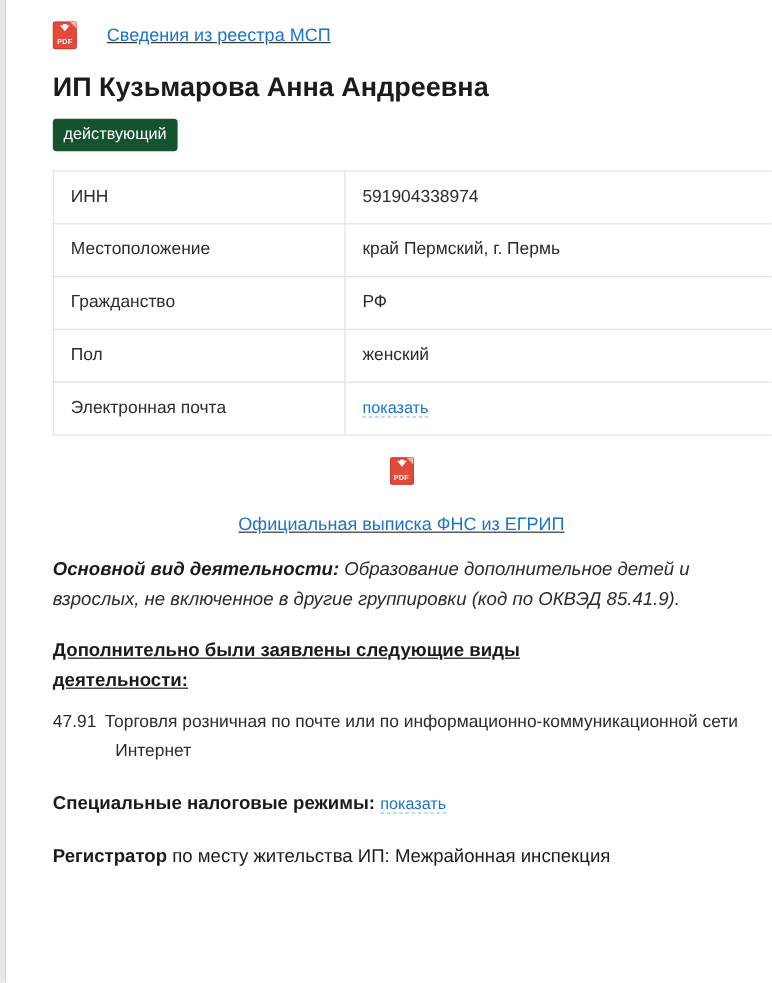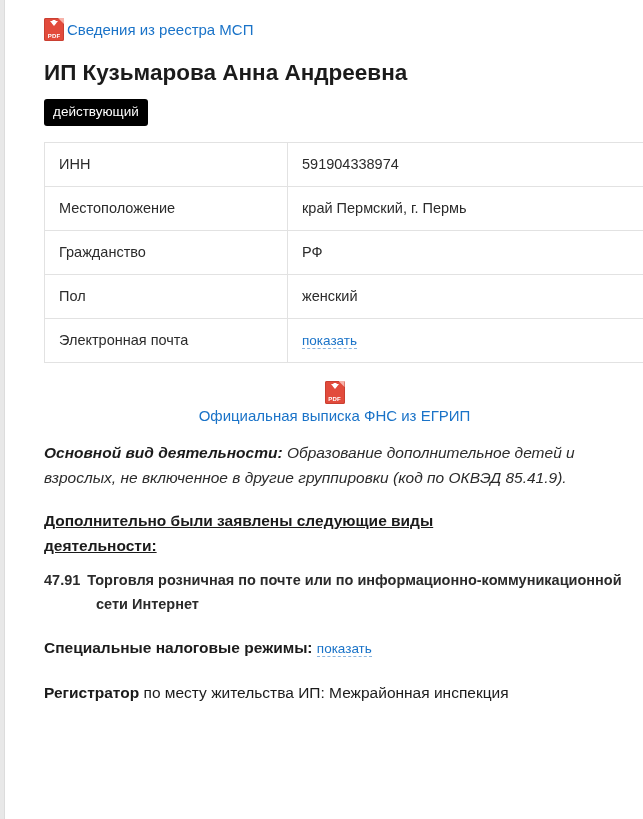--- a/index.html
+++ b/index.html
@@ -26,22 +26,23 @@
   }
   .page {
     padding: 14px 18px 0 44px;
     box-sizing: border-box;
   }
 
   
   .doc-link-row {
     display: flex;
     align-items: center;
-    gap: 3px;
+    gap: 25px;
     margin: 4px 0 0 0;
+    text-decoration: underline;
   }
   .pdf-icon {
     width: 20px;
     height: 23px;
     position: relative;
     background: #e24b3c;
     border-radius: 2px;
     flex: 0 0 auto;
     box-shadow: inset 0 0 0 1px #c93f31;
   }
@@ -94,21 +95,21 @@
     font-size: 22.5px;
     line-height: 28px;
     font-weight: bold;
     color: #1b1b1b;
     margin: 18px 0 0 0;
   }
 
   .status-badge {
     display: inline-block;
     margin: 12px 0 0 0;
-    background: #000000;
+    background: #14532d;
     color: #ffffff;
     font-size: 13.5px;
     line-height: 16px;
     padding: 5px 9px 6px 9px;
     border-radius: 3px;
     font-weight: normal;
   }
 
   
   table.info {
@@ -159,21 +160,20 @@
     padding: 0;
     list-style: none;
   }
   .okved-item {
     font-size: 14.5px;
     line-height: 24px;
     color: #2b2b2b;
     padding-left: 52px;
     text-indent: -52px;
     max-width: 540px;
-    font-weight: bold;
   }
   .okved-code { margin-right: 7px; }
   .tax-line {
     margin-top: 19px;
     font-size: 15.5px;
     line-height: 25px;
     color: #1b1b1b;
   }
   .tax-line b { font-weight: bold; }
   .cut-line {

